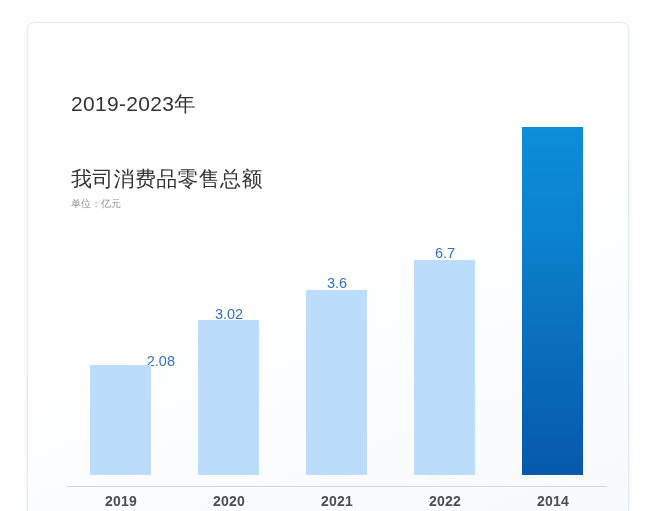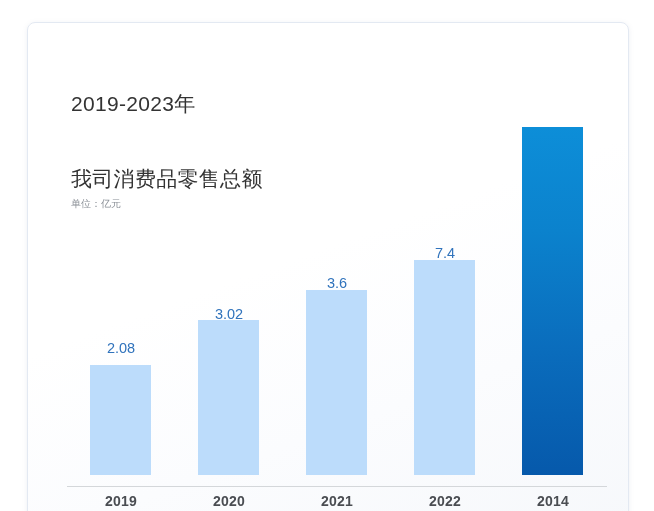--- a/index.html
+++ b/index.html
@@ -127,39 +127,39 @@
       <div class="title-line">2019-2023年</div>
       <div class="title-line">我司消费品零售总额</div>
       <div class="subtitle">单位：亿元</div>
     </div>
 
     <div class="plot">
 
       <div class="axis-line"></div>
 
       <div class="bar-slot" style="left:0px;">
-        <div class="bar-value" style="top:317px;">2.08</div>
+        <div class="bar-value" style="top:330px;text-align:right;">2.08</div>
         <div class="bar plain" style="height:110px;"></div>
         <div class="cat-label">2019</div>
       </div>
 
       <div class="bar-slot" style="left:108px;">
         <div class="bar-value" style="top:283px;">3.02</div>
         <div class="bar plain" style="height:155px;"></div>
         <div class="cat-label">2020</div>
       </div>
 
       <div class="bar-slot" style="left:216px;">
         <div class="bar-value" style="top:252px;">3.6</div>
         <div class="bar plain" style="height:185px;"></div>
         <div class="cat-label">2021</div>
       </div>
 
       <div class="bar-slot" style="left:324px;">
-        <div class="bar-value" style="top:222px;">7.4</div>
+        <div class="bar-value" style="top:222px;">6.7</div>
         <div class="bar plain" style="height:215px;"></div>
         <div class="cat-label">2022</div>
       </div>
 
       <div class="bar-slot" style="left:432px;">
         <div class="bar accent" style="height:348px;"></div>
         <div class="cat-label">2014</div>
       </div>
 
     </div>

